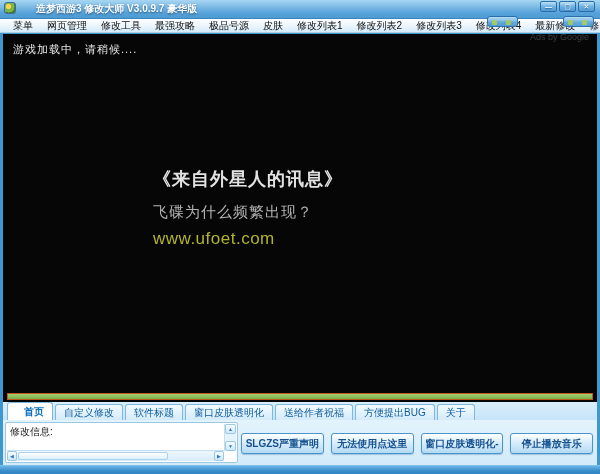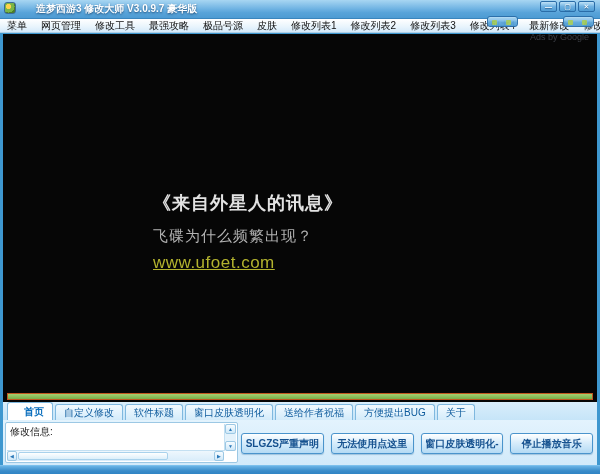--- a/index.html
+++ b/index.html
@@ -40,43 +40,43 @@
   .skin-artifact::after{
     content:"";position:absolute;left:4px;top:3px;width:5px;height:5px;border-radius:1px;
     background:#9fc95e;box-shadow:14px 0 0 #9fc95e;
   }
   .artifact-1{left:487px;} .artifact-2{left:563px;}
   
   .menubar{
     position:absolute;top:19px;left:0;right:0;height:14px;
     background:linear-gradient(#ffffff,#e8f4fc 60%,#d5eafa);
     border-bottom:1px solid #aecfe6;
-    display:flex;align-items:center;box-sizing:border-box;
+    display:flex;align-items:center;padding-left:6px;box-sizing:border-box;
   }
   .menu-item{
     font-size:10px;color:#101010;padding:0 7px;white-space:nowrap;cursor:default;line-height:13px;
   }
   
   .game-area{
     position:absolute;top:34px;left:3px;right:3px;height:368px;
     background:#060606;overflow:hidden;
   }
   .loading-text{
     position:absolute;left:10px;top:8px;color:#e6e6e6;font-size:11px;letter-spacing:1px;
   }
   .ads-text{
     position:absolute;right:8px;top:-2px;color:#3c3f46;font-size:9px;
   }
-  .alien-message{position:absolute;left:150px;top:157px;white-space:nowrap;}
+  .alien-message{position:absolute;left:150px;top:133px;white-space:nowrap;}
   .msg-title{font-size:18px;font-weight:bold;color:#e2e2e2;letter-spacing:1px;}
   .msg-line{font-size:15px;color:#b2b2b2;margin-top:12px;letter-spacing:1px;}
   .msg-line2{margin-top:5px;}
   .msg-link{
     display:inline-block;margin-top:7px;font-size:17px;color:#b3b32e;
-    text-decoration:underline;cursor:pointer;letter-spacing:.5px;
+    cursor:pointer;letter-spacing:.5px;
   }
   .loading-progress{
     position:absolute;left:4px;right:4px;bottom:2px;height:7px;
     border:1px solid #c2571f;background:#2a2a10;box-sizing:border-box;
   }
   .loading-progress-fill{
     height:100%;width:100%;
     background:linear-gradient(#a5cf6f,#8fc05c 50%,#7bae4a);
   }
   
@@ -165,20 +165,21 @@
     <div class="menu-item">修改列表1</div>
     <div class="menu-item">修改列表2</div>
     <div class="menu-item">修改列表3</div>
     <div class="menu-item">修改列表4</div>
     <div class="menu-item">最新修改</div>
     <div class="menu-item">修改教程</div>
 
   </div>
 
   <div class="game-area">
+    <div class="loading-text">游戏加载中，请稍候....</div>
     <div class="ads-text">Ads by Google</div>
 
     <div class="alien-message">
       <div class="msg-title">《来自外星人的讯息》</div>
       <div class="msg-line">飞碟为什么频繁出现？</div>
       <div><span class="msg-link">www.ufoet.com</span></div>
     </div>
 
     <div class="loading-progress">
       <div class="loading-progress-fill" style="width: 100%;"></div>

